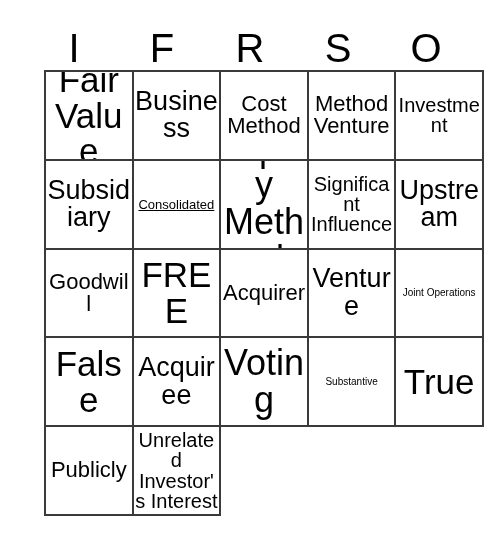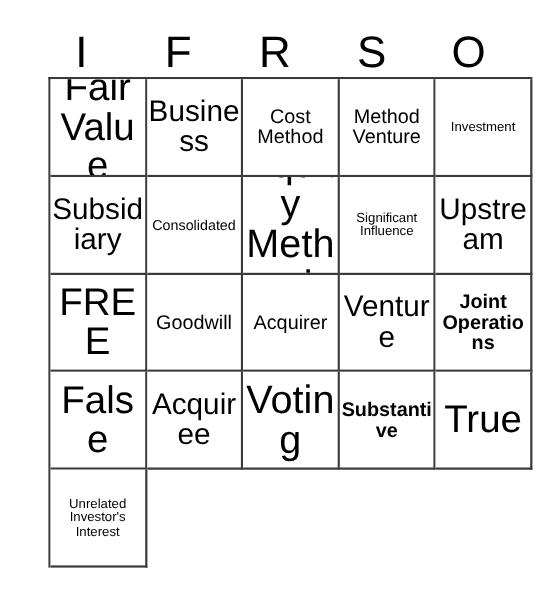--- a/index.html
+++ b/index.html
@@ -71,25 +71,25 @@
   .cell-text {
     display: block;
     width: 100%;
     line-height: 1.02;
     word-wrap: break-word;
     color: #000000;
   }
   
   .fs-xxl .cell-text { font-size: 35px; }
   .fs-xl  .cell-text { font-size: 36px; }
-  .fs-lg  .cell-text { font-size: 18px; }
+  .fs-lg  .cell-text { font-size: 22px; }
   .fs-md  .cell-text { font-size: 27px; }
-  .fs-sm  .cell-text { font-size: 12px; }
-  .fs-xs  .cell-text { font-size: 18px; font-weight: bold; }
-  .fs-xxs .cell-text { font-size: 13px; }
+  .fs-sm  .cell-text { font-size: 20px; }
+  .fs-xs  .cell-text { font-size: 10px; }
+  .fs-xxs .cell-text { font-size: 13px; text-decoration: underline; }
 </style>
 </head>
 <body>
 
 <div id="bingo-card">
 
   <div id="header-row">
     <div class="header-letter">I</div>
     <div class="header-letter">F</div>
     <div class="header-letter">R</div>
@@ -124,25 +124,25 @@
     <div class="cell fs-xl">
         <span class="cell-text">Equity Method</span>
       </div>
     <div class="cell fs-sm">
         <span class="cell-text">Significant Influence</span>
       </div>
 
     <div class="cell fs-md">
         <span class="cell-text">Upstream</span>
       </div>
+    <div class="cell fs-lg">
+        <span class="cell-text">Goodwill</span>
+      </div>
     <div class="cell fs-xxl">
         <span class="cell-text">FREE</span>
-      </div>
-    <div class="cell fs-lg">
-        <span class="cell-text">Goodwill</span>
       </div>
     <div class="cell fs-lg">
         <span class="cell-text">Acquirer</span>
       </div>
     <div class="cell fs-md">
         <span class="cell-text">Venture</span>
       </div>
 
     <div class="cell fs-xs">
         <span class="cell-text">Joint Operations</span>
@@ -156,18 +156,21 @@
     <div class="cell fs-xl">
         <span class="cell-text">Voting</span>
       </div>
 
     <div class="cell fs-xs">
         <span class="cell-text">Substantive</span>
       </div>
     <div class="cell fs-xxl">
         <span class="cell-text">True</span>
       </div>
+    <div class="cell fs-lg">
+        <span class="cell-text">Publicly</span>
+      </div>
     <div class="cell fs-sm">
         <span class="cell-text">Unrelated Investor's Interest</span>
       </div>
   </div>
 
 </div>
 
 </body></html>

